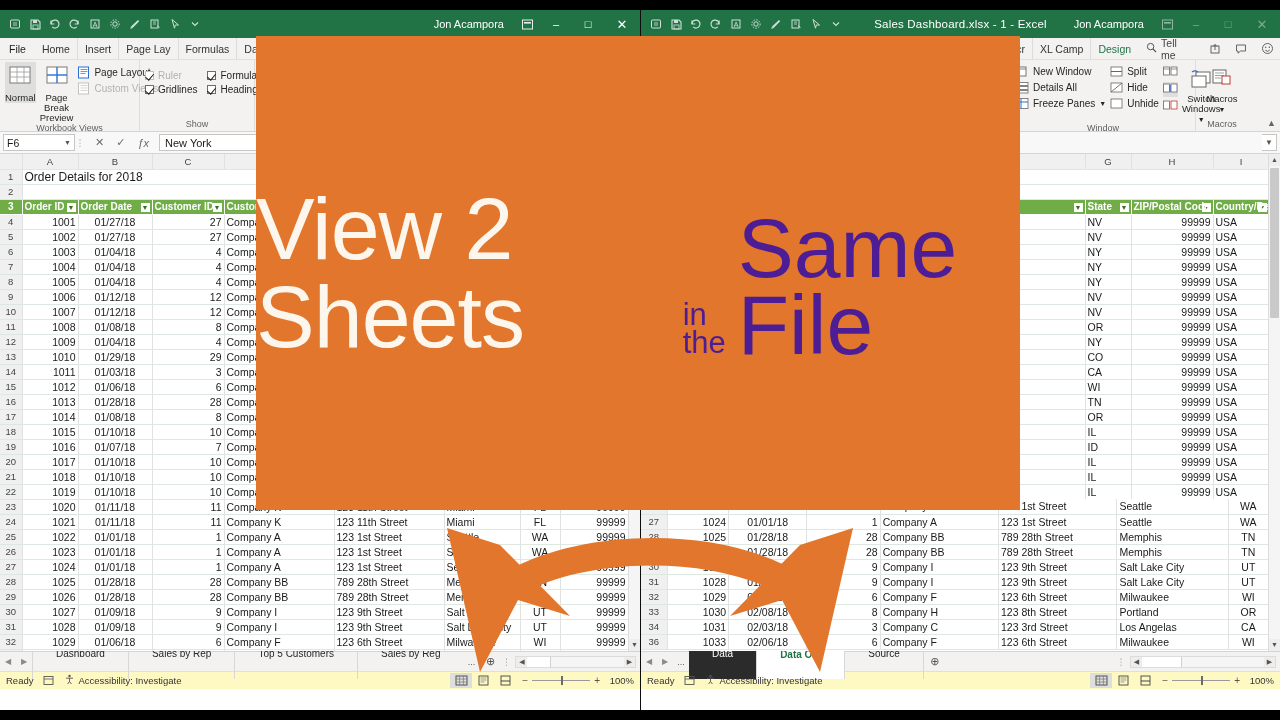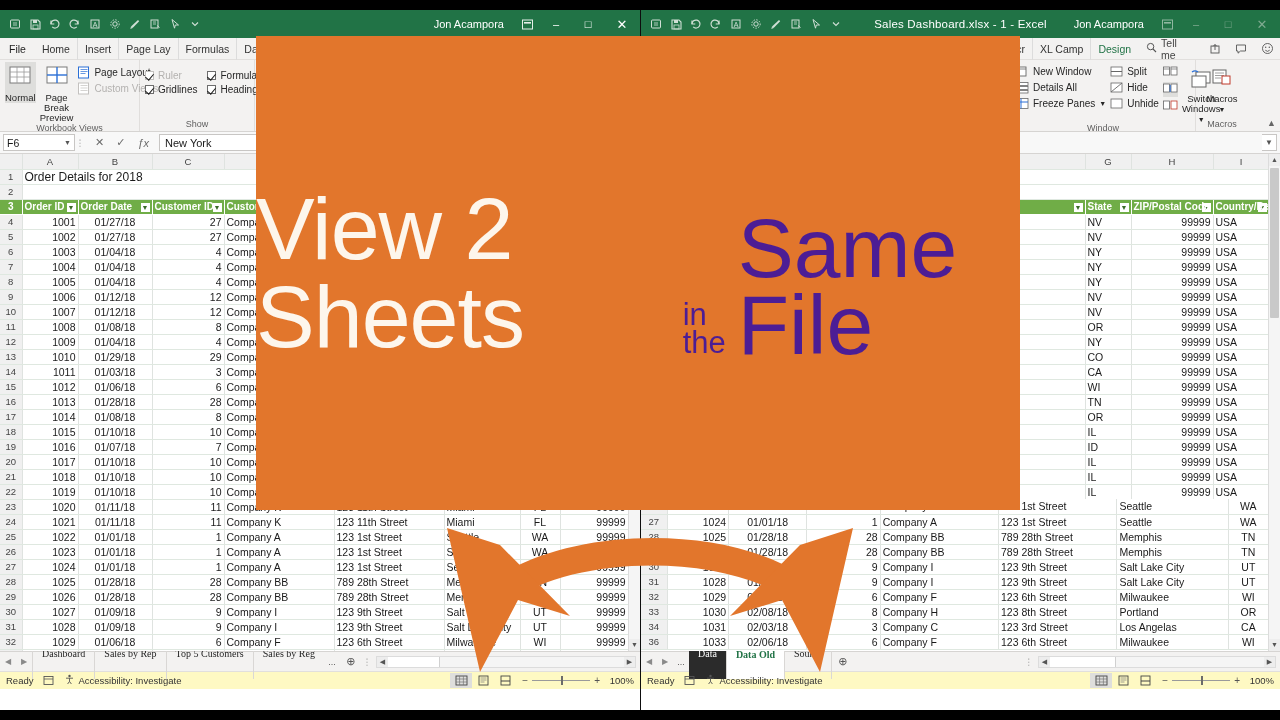--- a/index.html
+++ b/index.html
@@ -130,21 +130,21 @@
   .vsb .thumb { position:absolute; left:1px; right:1px; background:#c9c9c9; border-radius:1px; }
   .vsb .ar { position:absolute; left:0; right:0; height:12px; text-align:center; font-size:7px; color:#555; line-height:12px; background:#eee; }
 
   
   .tabbar {
     height:20px; background:#f3f2f1; display:flex; align-items:center;
     font-size:10px; color:#262626; border-top:1px solid #d6d4d2;
   }
   .navarr { width:16px; text-align:center; color:#8a8a8a; font-size:8px; }
   .navarr.dots { color:#555; font-size:9px; }
-  .stab { padding:0 9px; height:35px; line-height:20px; border-right:1px solid #d9d7d5; white-space:nowrap;font-family:Liberation Serif, serif; }
+  .stab { padding:0 23px; height:35px; line-height:20px; border-right:1px solid #d9d7d5; white-space:nowrap; }
   .stab.active { background:#fff; color:#217346; font-weight:bold; border-top:2px solid #217346; line-height:18px; }
   .stab.dark { background:#2b2b2b; color:#fff; }
   .addsheet { width:22px; text-align:center; color:#555; font-size:11px; }
   .tabsplit { width:10px; text-align:center; color:#9a9a9a; font-size:9px; }
   .hsb { flex:1; height:12px; margin:0 4px; background:#f5f5f5; border:1px solid #dcdcdc; position:relative; }
   .hsb .thumb { position:absolute; top:0; bottom:0; left:0; width:22%; background:#fff; border-right:1px solid #d0d0d0; }
   .hsb .ar { position:absolute; top:0; bottom:0; width:11px; background:#ededed; font-size:7px; text-align:center; line-height:10px; color:#555; }
 
   
   .status {

